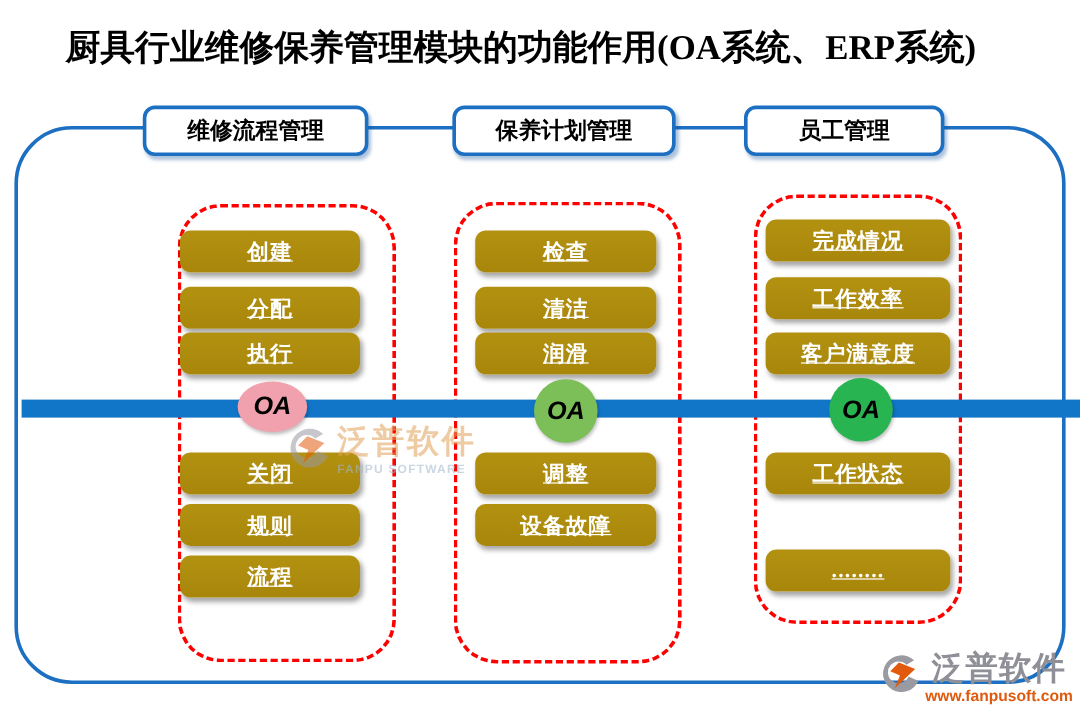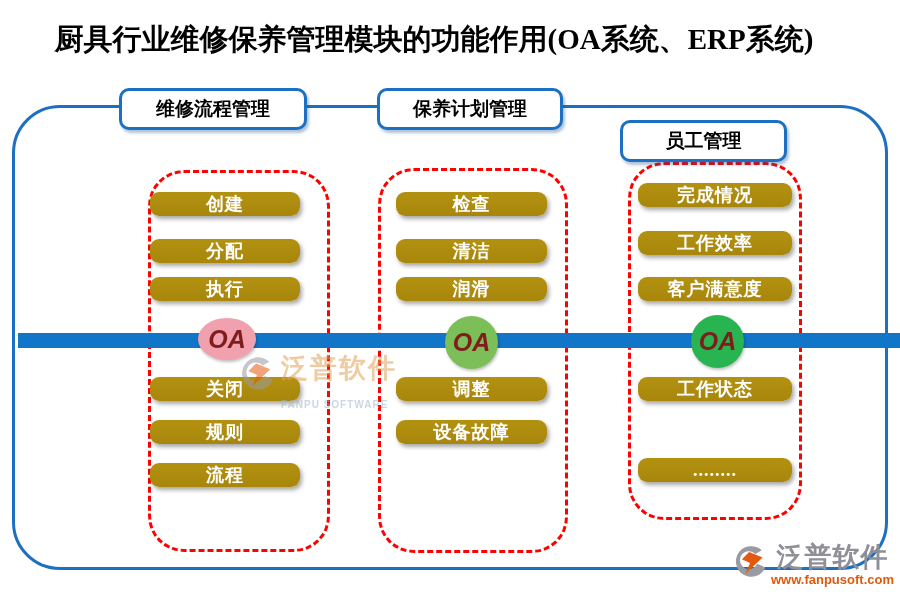--- a/index.html
+++ b/index.html
@@ -14,51 +14,51 @@
 
   .bluebar{position:absolute;left:18px;top:333px;width:882px;height:15px;
            background:#1176c8;z-index:3;}
 
   .hdr{position:absolute;height:36px;background:#fff;border:3px solid #1c6fc1;
        border-radius:10px;display:flex;align-items:center;justify-content:center;
        font-size:19px;font-weight:bold;color:#000;z-index:4;
        box-shadow:2px 3px 3px rgba(20,80,150,.35);font-family:Liberation Mono, monospace;}
   .hdr1{left:119px;top:88px;width:182px;}
   .hdr2{left:377px;top:88px;width:180px;}
-  .hdr3{left:620px;top:88px;width:161px;margin-top:32px;}
+  .hdr3{left:620px;top:88px;width:161px;}
 
   .redbox{position:absolute;border:3px dashed #fe0000;border-radius:36px;z-index:2;}
   .red1{left:148px;top:170px;width:176px;height:376px;}
   .red2{left:378px;top:168px;width:184px;height:379px;}
   .red3{left:628px;top:162px;width:168px;height:352px;}
 
-  .btn{position:absolute;height:24px;border-radius:9px;z-index:4;
+  .btn{position:absolute;height:35px;border-radius:9px;z-index:4;
        background:linear-gradient(180deg,#b39110 0%,#a8860b 100%);
        color:#fff;font-weight:bold;font-size:18px;
        display:flex;align-items:center;justify-content:center;
-       box-shadow:2px 3px 4px rgba(0,0,0,.35);letter-spacing:1px;}
+       box-shadow:2px 3px 4px rgba(0,0,0,.35);letter-spacing:1px;text-decoration:underline;}
   .c1{left:150px;width:150px;}
   .c2{left:396px;width:151px;}
   .c3{left:638px;width:154px;}
 
-  .oa{position:absolute;border-radius:50%;z-index:5;color:#7f1d1d;
+  .oa{position:absolute;border-radius:50%;z-index:5;color:#000000;
       display:flex;align-items:center;justify-content:center;
-      font-style:italic;font-weight:bold;font-size:25px;
+      font-style:italic;font-weight:bold;font-size:21px;
       font-family:"Liberation Sans",sans-serif;
       box-shadow:1px 2px 3px rgba(0,0,0,.25);}
   .oa1{left:198px;top:318px;width:58px;height:42px;}
   .oa2{left:445px;top:316px;width:53px;height:53px;}
   .oa3{left:691px;top:315px;width:53px;height:53px;}
 
   .watermark{position:absolute;left:238px;top:355px;z-index:5;opacity:.55;
              display:flex;align-items:flex-start;gap:5px;}
   .watermark .wm-text{display:flex;flex-direction:column;line-height:1;}
   .watermark .wm-cn{font-size:27px;font-weight:bold;color:#e2a258;letter-spacing:2px;}
   .watermark .wm-en{font-size:10px;font-weight:bold;color:#a0b6ca;
-                    font-family:"Liberation Sans",sans-serif;letter-spacing:1px;margin-top:18px;}
+                    font-family:"Liberation Sans",sans-serif;letter-spacing:1px;margin-top:5px;}
 
   .footer-logo{position:absolute;right:6px;top:544px;z-index:7;
                display:flex;align-items:flex-start;gap:3px;}
   .footer-logo .fl-text{display:flex;flex-direction:column;align-items:center;line-height:1;}
   .footer-logo .fl-cn{font-size:27px;font-weight:bold;color:#8f8f97;letter-spacing:1px;}
   .footer-logo .fl-url{font-size:13px;font-weight:bold;color:#de5a0f;
                        font-family:"Liberation Sans",sans-serif;margin-top:2px;}
   .logo-svg{display:block;}
 </style>
 </head>

